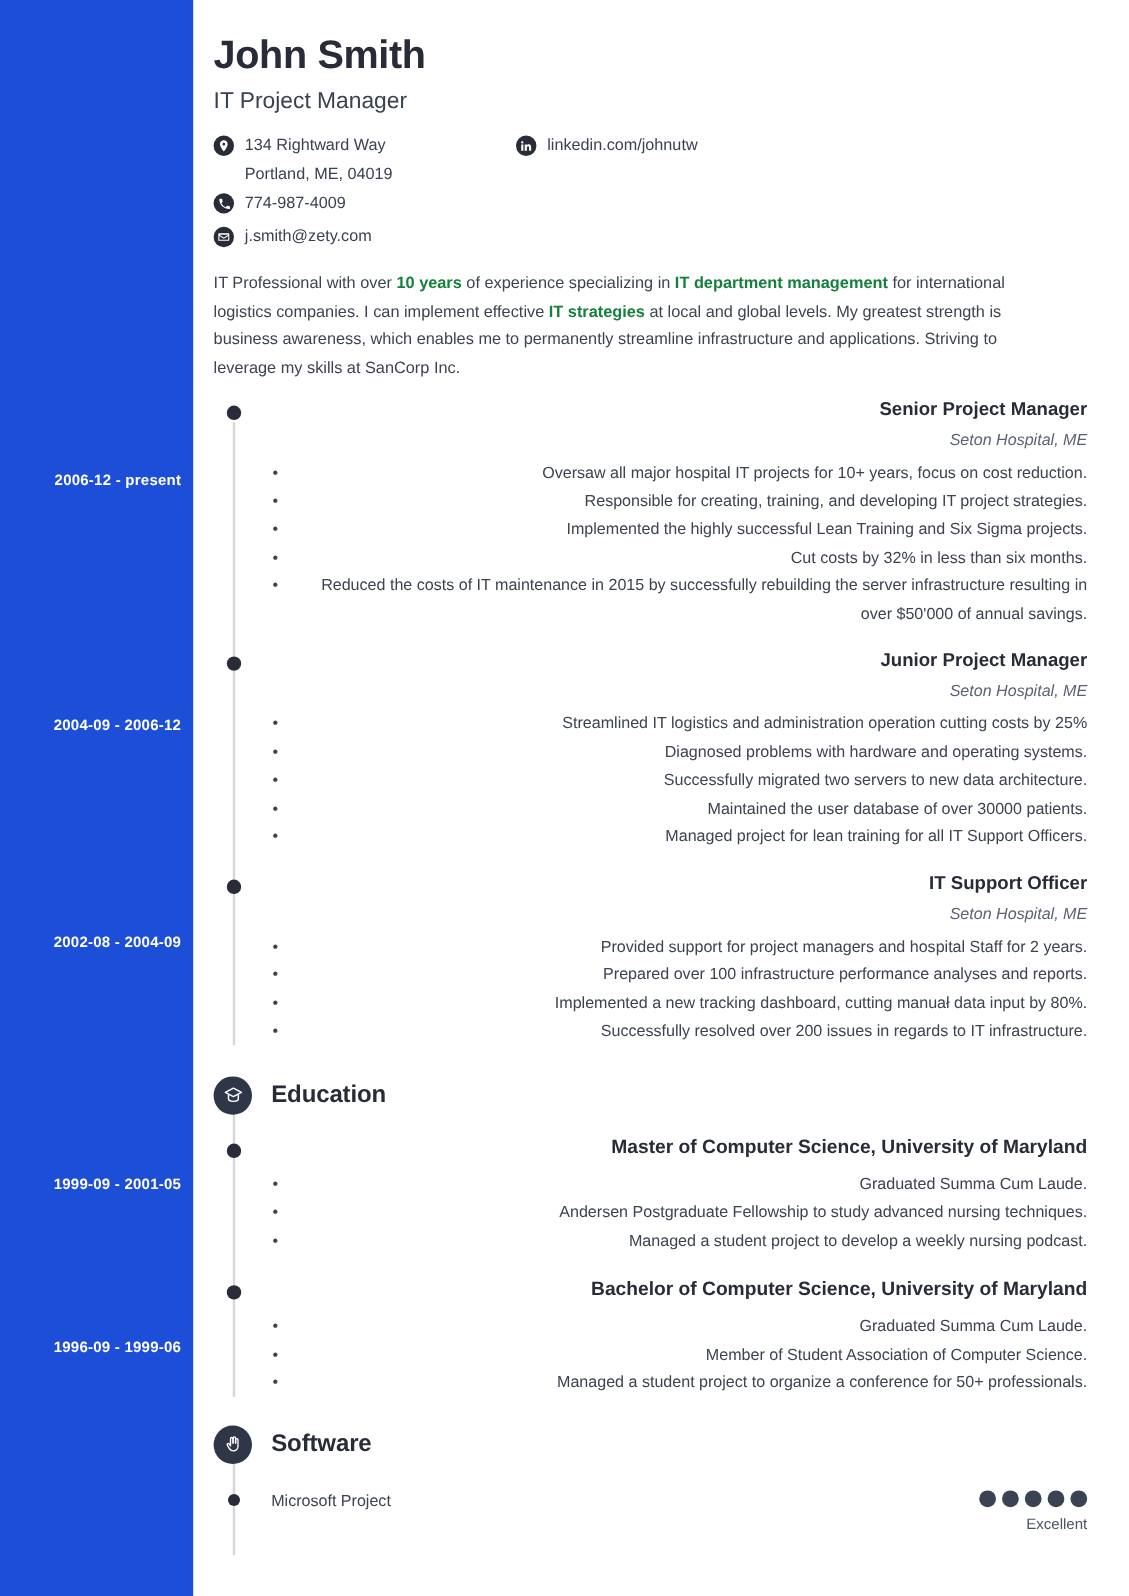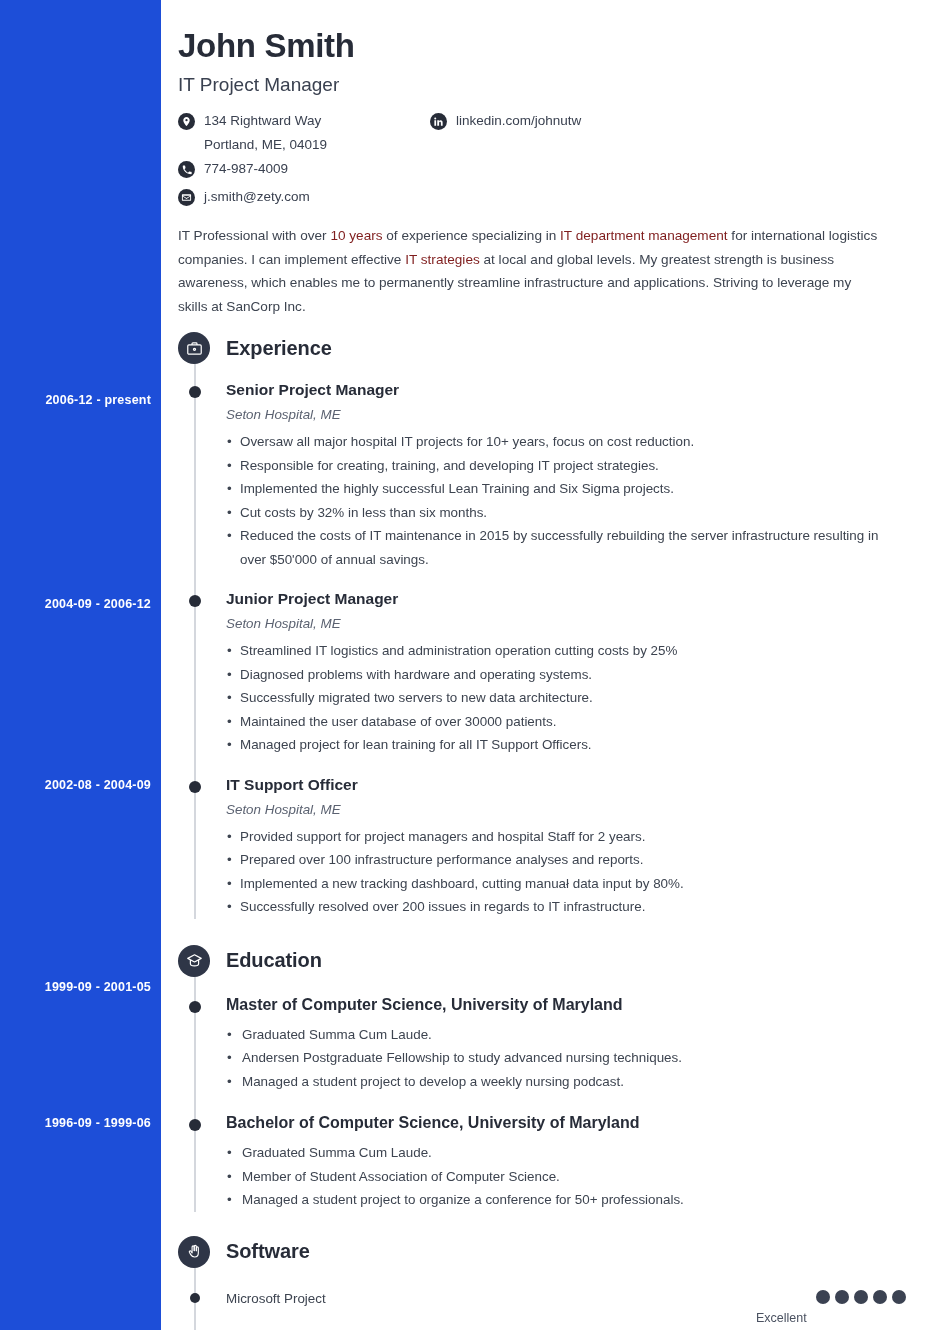--- a/index.html
+++ b/index.html
@@ -90,21 +90,21 @@
   }
   .ctext .l2 { display: block; margin-top: 7px; }
   
   .summary {
     margin-top: 8px;
     font-size: 13.6px;
     line-height: 23.5px;
     color: #3d4450;
     width: 700px;
   }
-  .summary b { color: #7f1d1d; font-weight: normal; }
+  .summary b { color: #15803d; font-weight: bold; }
   
   .section { position: relative; }
   .timeline {
     position: absolute;
     left: 16px;
     top: 0;
     bottom: 0;
     width: 2px;
     background: #d4d7dd;
   }
@@ -128,20 +128,21 @@
     margin-left: 16px;
     font-size: 20px;
     font-weight: bold;
     color: #272c38;
     letter-spacing: -0.1px;
   }
   .entry {
     position: relative;
     padding-left: 48px;
     margin-top: 14px;
+    text-align: right;
   }
   .dot {
     position: absolute;
     left: 11px;
     top: 6px;
     width: 12px; height: 12px;
     border-radius: 50%;
     background: #272c38;
     z-index: 2;
   }
@@ -186,20 +187,21 @@
     align-items: flex-start;
   }
   .skill-name {
     font-size: 13.4px;
     color: #3d4450;
     line-height: 18px;
     flex: 1 1 auto;
   }
   .skill-rating {
     flex: 0 0 auto;
+    text-align: right;
     width: 150px;
   }
   .dots { display: flex; justify-content: flex-end; gap: 5px; }
   .rdot {
     width: 14px; height: 14px;
     border-radius: 50%;
     background: #3b4252;
   }
   .rating-label {
     margin-top: 6px;
@@ -271,30 +273,20 @@
           <span class="ctext">linkedin.com/johnutw</span>
         </div>
       </div>
     </div>
 
     <p class="summary" id="summary-paragraph">IT Professional with over <b>10 years</b> of experience specializing in <b>IT department management</b> for international logistics companies. I can implement effective <b>IT strategies</b> at local and global levels. My greatest strength is business awareness, which enables me to permanently streamline infrastructure and applications. Striving to leverage my skills at SanCorp Inc.</p>
 
     <div class="section">
       <div class="timeline" style="top:20px;bottom:0"></div>
 
-      <div class="sec-head">
-        <span class="sec-badge">
-          <svg width="17" height="17" viewBox="0 0 24 24" fill="none" stroke="#fff" stroke-width="1.7">
-            <rect x="2.5" y="7" width="19" height="13" rx="1.6"></rect>
-            <path d="M8.5 7V5.2c0-.7.5-1.2 1.2-1.2h4.6c.7 0 1.2.5 1.2 1.2V7"></path>
-            <circle cx="12" cy="13.2" r="1.5"></circle>
-          </svg>
-        </span>
-        <span class="sec-title">Experience</span>
-      </div>
 
       <div class="entry">
         <span class="dot"></span>
         <div class="entry-title">Senior Project Manager</div>
         <div class="entry-sub">Seton Hospital, ME</div>
         <ul class="bullets">
           <li>Oversaw all major hospital IT projects for 10+ years, focus on cost reduction.</li>
           <li>Responsible for creating, training, and developing IT project strategies.</li>
           <li>Implemented the highly successful Lean Training and Six Sigma projects.</li>
           <li>Cut costs by 32% in less than six months.</li>

